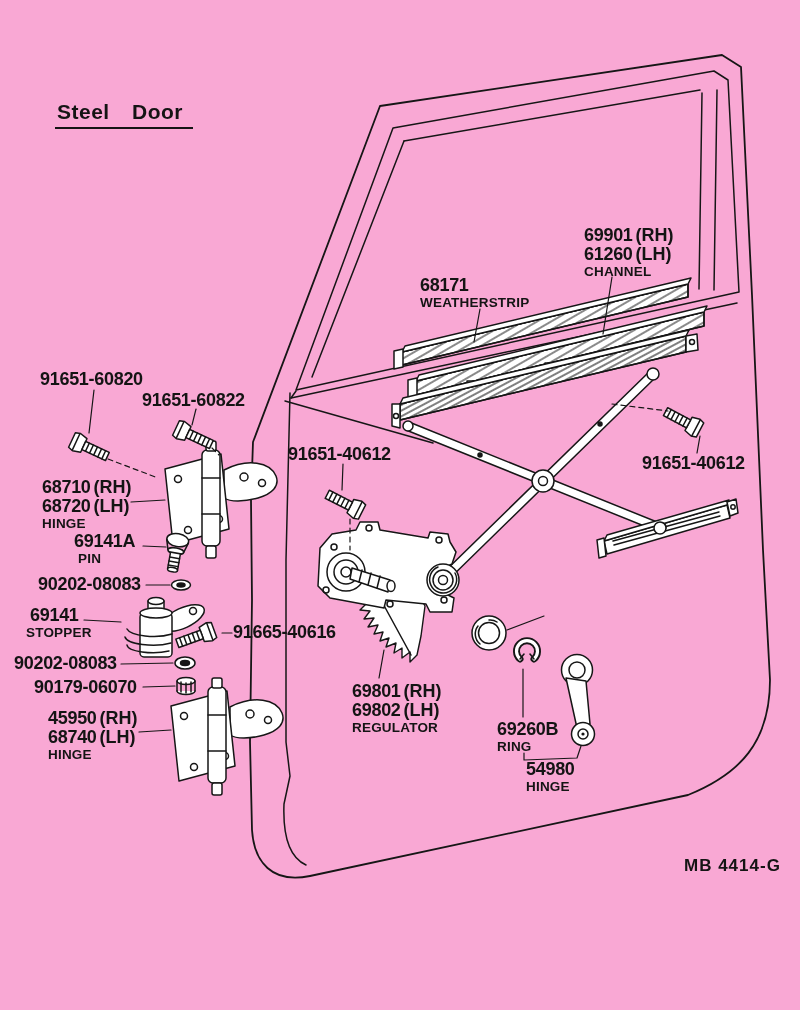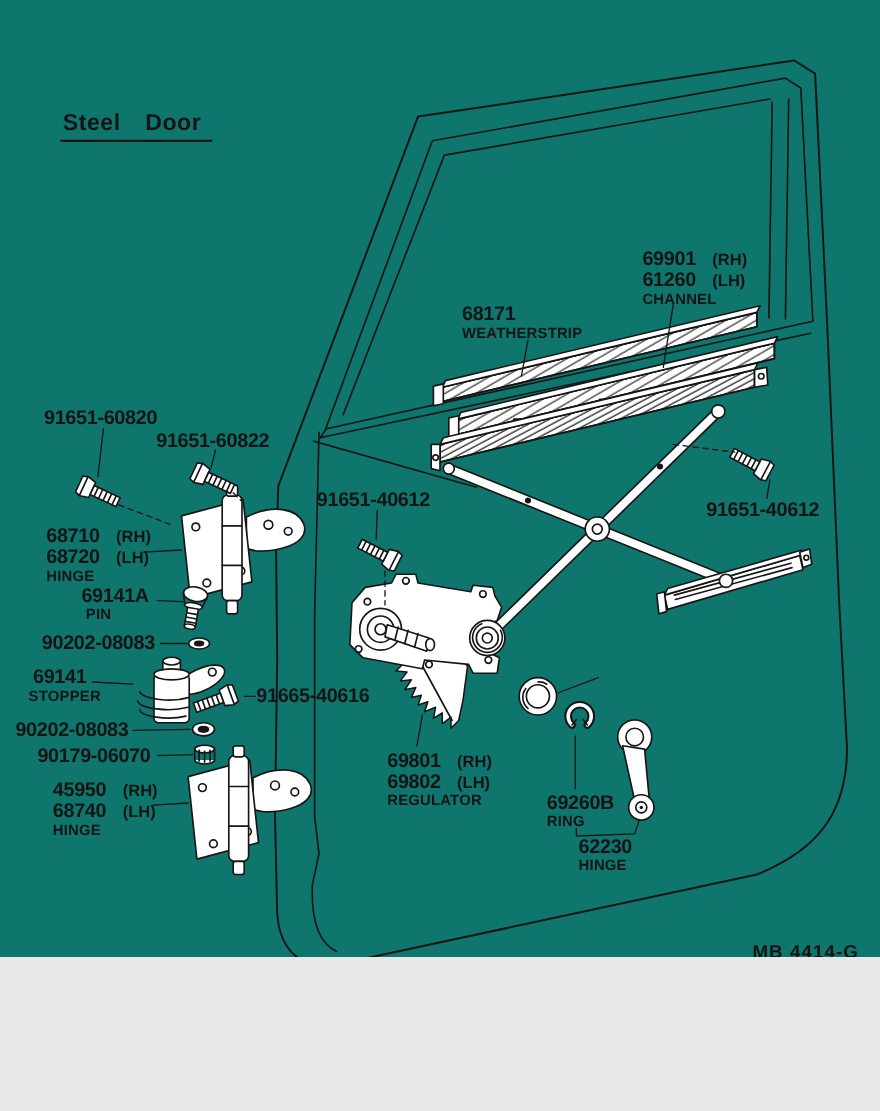--- a/index.html
+++ b/index.html
@@ -1,28 +1,28 @@
 <!DOCTYPE html>
 <html><head>
 <meta charset="utf-8">
 <style>
   html,body{margin:0;padding:0;background:#e8e8e8;}
   .stage{
-    position:relative;width:800px;height:870px;background:#0f766e;
+    position:relative;width:800px;height:1010px;background:#f9a8d4;
     overflow:hidden;font-family:"Liberation Sans",sans-serif;color:#141414;
   }
   .stage svg{position:absolute;left:0;top:0;}
   .title{
     position:absolute;left:55px;top:100px;
     font:bold 21px "Liberation Sans",sans-serif;letter-spacing:.5px;word-spacing:16px;
     border-bottom:2.5px solid #141414;padding:0 10px 3px 2px;white-space:nowrap;
   }
   .label{position:absolute;white-space:nowrap;}
   .pn{font:bold 18px "Liberation Sans",sans-serif;letter-spacing:-.3px;line-height:1.05;}
-  .pn .suf{font-size:15px;letter-spacing:0;margin-left:15px;}
+  .pn .suf{font-size:18px;letter-spacing:0;margin-left:3px;}
   .desc{font:bold 13.5px "Liberation Sans",sans-serif;letter-spacing:.2px;line-height:1.2;}
   .code{position:absolute;left:684px;top:856px;font:bold 17px "Liberation Sans",sans-serif;letter-spacing:1px;}
 </style>
 </head>
 <body>
 
 <div class="stage">
 
 <svg width="800" height="1010" viewBox="0 0 800 1010">
   <defs>
@@ -352,19 +352,19 @@
   <div class="desc">REGULATOR</div>
 </div>
 
 
 <div class="label" style="left:497px;top:720px">
   <div class="pn">69260B</div>
   <div class="desc">RING</div>
 </div>
 
 <div class="label" style="left:526px;top:760px">
-  <div class="pn">62230</div>
+  <div class="pn">54980</div>
   <div class="desc">HINGE</div>
 </div>
 
 <div class="code">MB 4414-G</div>
 
 </div>
 
 </body></html>

